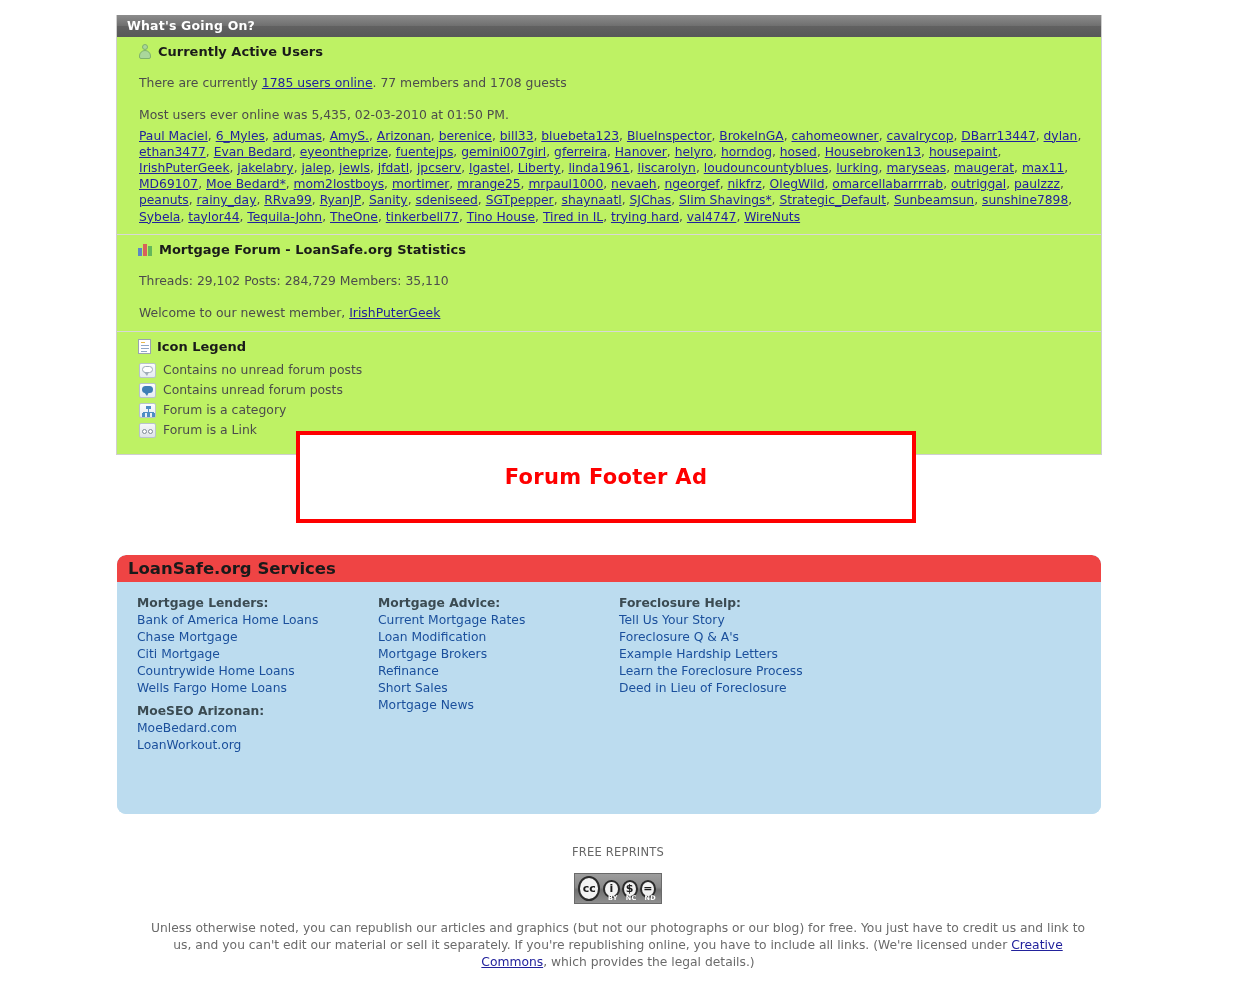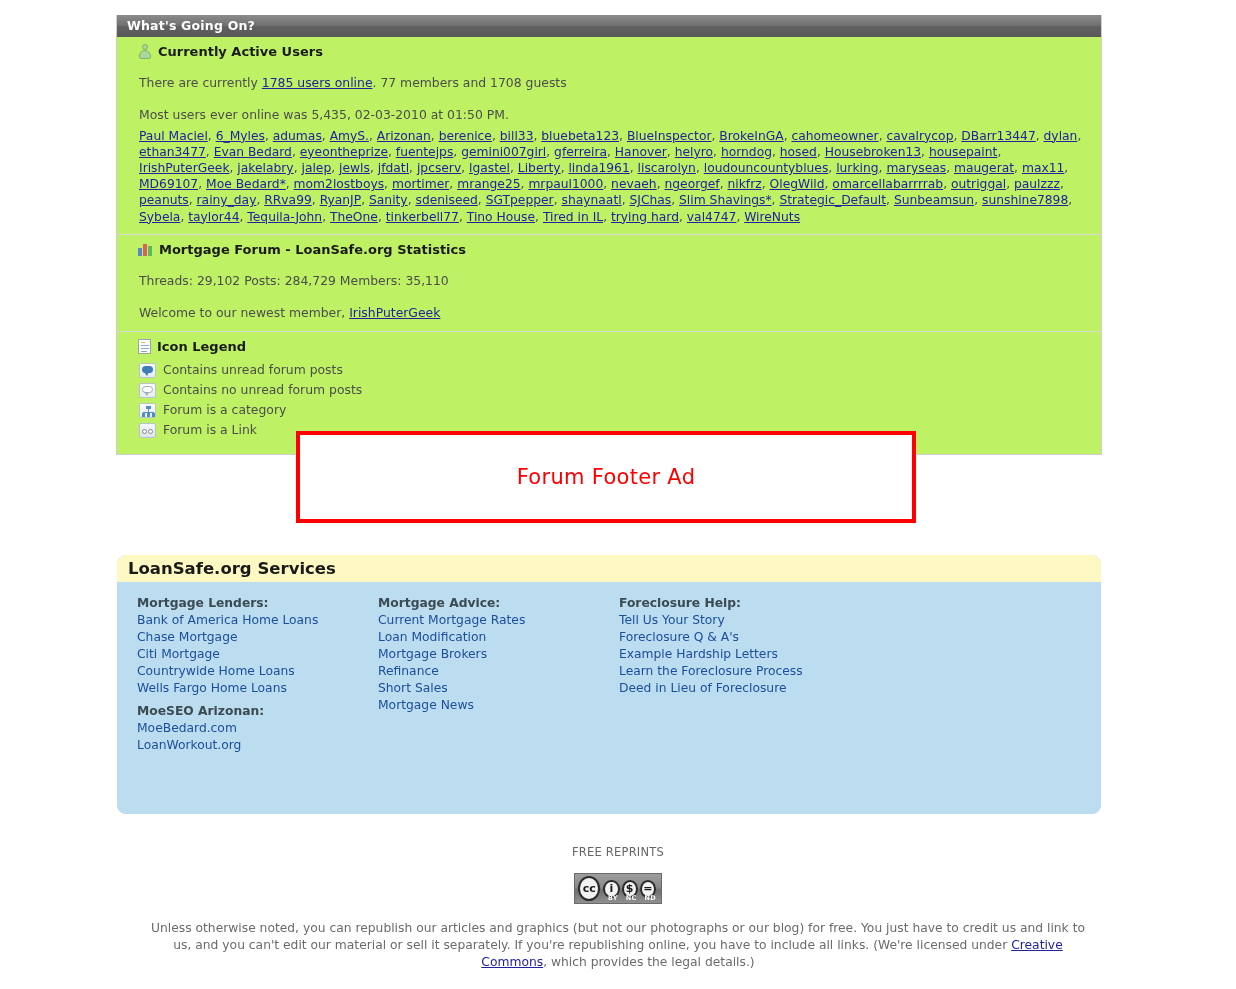--- a/index.html
+++ b/index.html
@@ -190,39 +190,39 @@
     height: 92px;
     border: 4px solid #fe0000;
     box-sizing: border-box;
     background: #ffffff;
     display: flex;
     align-items: center;
     justify-content: center;
   }
   #footer-ad-text {
     color: #fe0000;
-    font-weight: normal;
+    font-weight: bold;
     font-size: 21px;
     letter-spacing: 0.3px;
   }
 
   
   #services {
     position: absolute;
     left: 117px;
     top: 555px;
     width: 984px;
     border-radius: 9px;
     overflow: hidden;
     background: #bddff0;
   }
   #services-header {
     height: 27px;
     line-height: 27px;
-    background: #fef9c3;
+    background: #ef4444;
     border-radius: 9px 9px 0 0;
     padding-left: 11px;
     font-size: 16.5px;
     font-weight: bold;
     color: #1a1a1a;
   }
   #services-body {
     display: flex;
     background: #bcdcef;
     padding: 12px 0 0 0;
@@ -352,32 +352,32 @@
       <span class="icon ico-doc">
         <i class="l1"></i>
           <i class="l2"></i>
           <i class="l3"></i>
           <i class="l4"></i>
       </span>
       <span>Icon Legend</span>
     </div>
 
     <div class="legend-row">
+      <span class="icon ico-bubble read">
+          <span class="bub"></span>
+          <span class="tail"></span>
+        </span>
+      <span>Contains no unread forum posts</span>
+    </div>
+    <div class="legend-row">
       <span class="icon ico-bubble unread">
           <span class="bub"></span>
           <span class="tail"></span>
         </span>
       <span>Contains unread forum posts</span>
-    </div>
-    <div class="legend-row">
-      <span class="icon ico-bubble read">
-          <span class="bub"></span>
-          <span class="tail"></span>
-        </span>
-      <span>Contains no unread forum posts</span>
     </div>
     <div class="legend-row">
       <span class="icon ico-cat">
           <i class="t"></i>
           <i class="v"></i>
           <i class="h"></i>
           <i class="c1"></i>
           <i class="c2"></i>
           <i class="c3"></i>
         </span>

